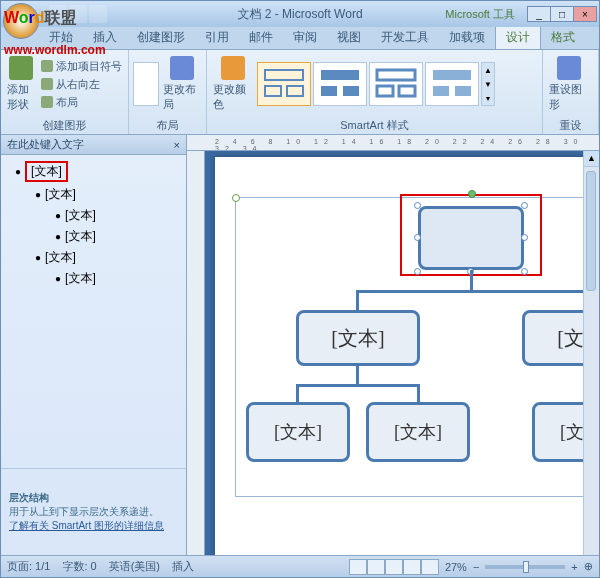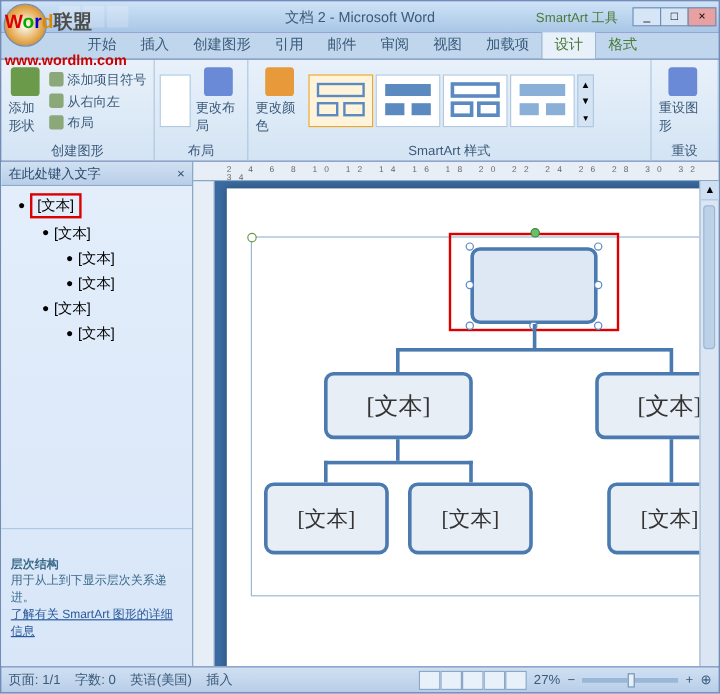--- a/index.html
+++ b/index.html
@@ -15,21 +15,21 @@
 .context-tab { position: absolute; right: 74px; padding: 2px 10px; color: #4a7a3a; font-size: 11px; }
 .win-controls { position: absolute; right: 2px; display: flex; }
 .win-btn { width: 24px; height: 16px; border: 1px solid #6e8fb5; background: #d6e6f6; margin-left: -1px; display: flex; align-items: center; justify-content: center; font-size: 10px; }
 .win-btn.close { background: #e9a0a0; }
 
 .watermark { position: absolute; left: 4px; top: 8px; z-index: 100; font-weight: bold; font-size: 16px; }
 .watermark .w { color: #d00; } .watermark .o { color: #0a0; } .watermark .r { color: #00d; } .watermark .d { color: #d80; }
 .watermark .rest { color: #4d4d4d; }
 .watermark-url { position: absolute; left: 4px; top: 43px; z-index: 100; color: #cc0000; font-size: 12px; font-weight: bold; }
 
-.ribbon-tabs { height: 22px; background: #bfd6ec; display: flex; align-items: flex-end; padding-left: 62px; gap: 0; }
+.ribbon-tabs { height: 22px; background: #bfd6ec; display: flex; align-items: flex-end; padding-left: 38px; gap: 0; }
 .tab { padding: 4px 10px 3px; color: #3b5a7a; font-size: 12px; cursor: pointer; }
 .tab.active { background: #e8f1fa; border: 1px solid #8aa8c8; border-bottom: none; border-radius: 3px 3px 0 0; color: #a05a2a; }
 .tab.context { color: #4a7a3a; }
 
 .ribbon { height: 86px; background: linear-gradient(#e8f1fa, #d4e4f4); border-top: 1px solid #8aa8c8; border-bottom: 1px solid #8aa8c8; display: flex; }
 .rgroup { border-right: 1px solid #b0c8e0; display: flex; flex-direction: column; justify-content: space-between; padding: 2px; }
 .rgroup-body { flex: 1; display: flex; align-items: center; gap: 2px; padding: 2px; }
 .rgroup-label { text-align: center; font-size: 11px; color: #3b5a7a; padding: 2px 4px; white-space: nowrap; }
 
 .big-btn { width: 44px; display: flex; flex-direction: column; align-items: center; font-size: 11px; color: #3b5a7a; padding: 2px; }
@@ -42,21 +42,21 @@
 
 .style-gallery { display: flex; gap: 2px; height: 60px; align-items: center; }
 .style-thumb { width: 54px; height: 44px; background: #fff; border: 1px solid #b0c8e0; display: flex; align-items: center; justify-content: center; }
 .style-thumb.sel { border: 1px solid #e8a83a; background: #fff4da; }
 .style-thumb svg { width: 46px; height: 36px; }
 .gallery-nav { width: 14px; height: 44px; background: #d4e4f4; border: 1px solid #b0c8e0; display: flex; flex-direction: column; }
 .gallery-nav div { flex: 1; display: flex; align-items: center; justify-content: center; font-size: 8px; }
 
 .workspace { flex: 1; display: flex; background: #fff; position: relative; overflow: hidden; }
 
-.text-pane { width: 160px; background: linear-gradient(#e4eefb, #d8e6f8); border-right: 1px solid #8aa8c8; display: flex; flex-direction: column; }
+.text-pane { width: 186px; background: linear-gradient(#e4eefb, #d8e6f8); border-right: 1px solid #8aa8c8; display: flex; flex-direction: column; }
 .pane-header { height: 20px; background: linear-gradient(#d0e0f2, #b8cee8); border-bottom: 1px solid #8aa8c8; padding: 2px 6px; font-size: 11px; color: #2a4a6a; display: flex; justify-content: space-between; align-items: center; }
 .pane-body { flex: 1; padding: 4px 2px; overflow: auto; }
 .tree-item { padding: 2px 4px; font-size: 12px; display: flex; align-items: center; gap: 4px; }
 .tree-item.l0 { margin-left: 8px; }
 .tree-item.l1 { margin-left: 28px; }
 .tree-item.l2 { margin-left: 48px; }
 .tree-item .bull { font-size: 10px; }
 .red-box { border: 2px solid #d00; padding: 0 4px; }
 .pane-footer { padding: 22px 8px; font-size: 10px; color: #3b6a8a; border-top: 1px solid #b0c8e0; }
 .pane-footer a { color: #2a5a9a; text-decoration: underline; }
@@ -104,36 +104,37 @@
 <div class="window">
 
   <div class="titlebar">
     <div class="office-btn"></div>
     <div class="qat">
       <div class="qat-item"></div>
       <div class="qat-item"></div>
       <div class="qat-item"></div>
     </div>
     <div class="title-text">文档 2 - Microsoft Word</div>
-    <div class="context-tab">SmartArt 工具</div>
+    <div class="context-tab">Microsoft 工具</div>
     <div class="win-controls">
       <div class="win-btn">_</div>
       <div class="win-btn">□</div>
       <div class="win-btn close">×</div>
     </div>
   </div>
 
   <div class="ribbon-tabs">
     <div class="tab">开始</div>
     <div class="tab">插入</div>
     <div class="tab">创建图形</div>
     <div class="tab">引用</div>
     <div class="tab">邮件</div>
     <div class="tab">审阅</div>
     <div class="tab">视图</div>
+    <div class="tab">开发工具</div>
     <div class="tab">加载项</div>
     <div class="tab context active">设计</div>
     <div class="tab context">格式</div>
   </div>
 
   <div class="ribbon">
     <div class="rgroup" style="width:128px">
       <div class="rgroup-body">
         <div class="big-btn">
           <div class="ico"></div>

